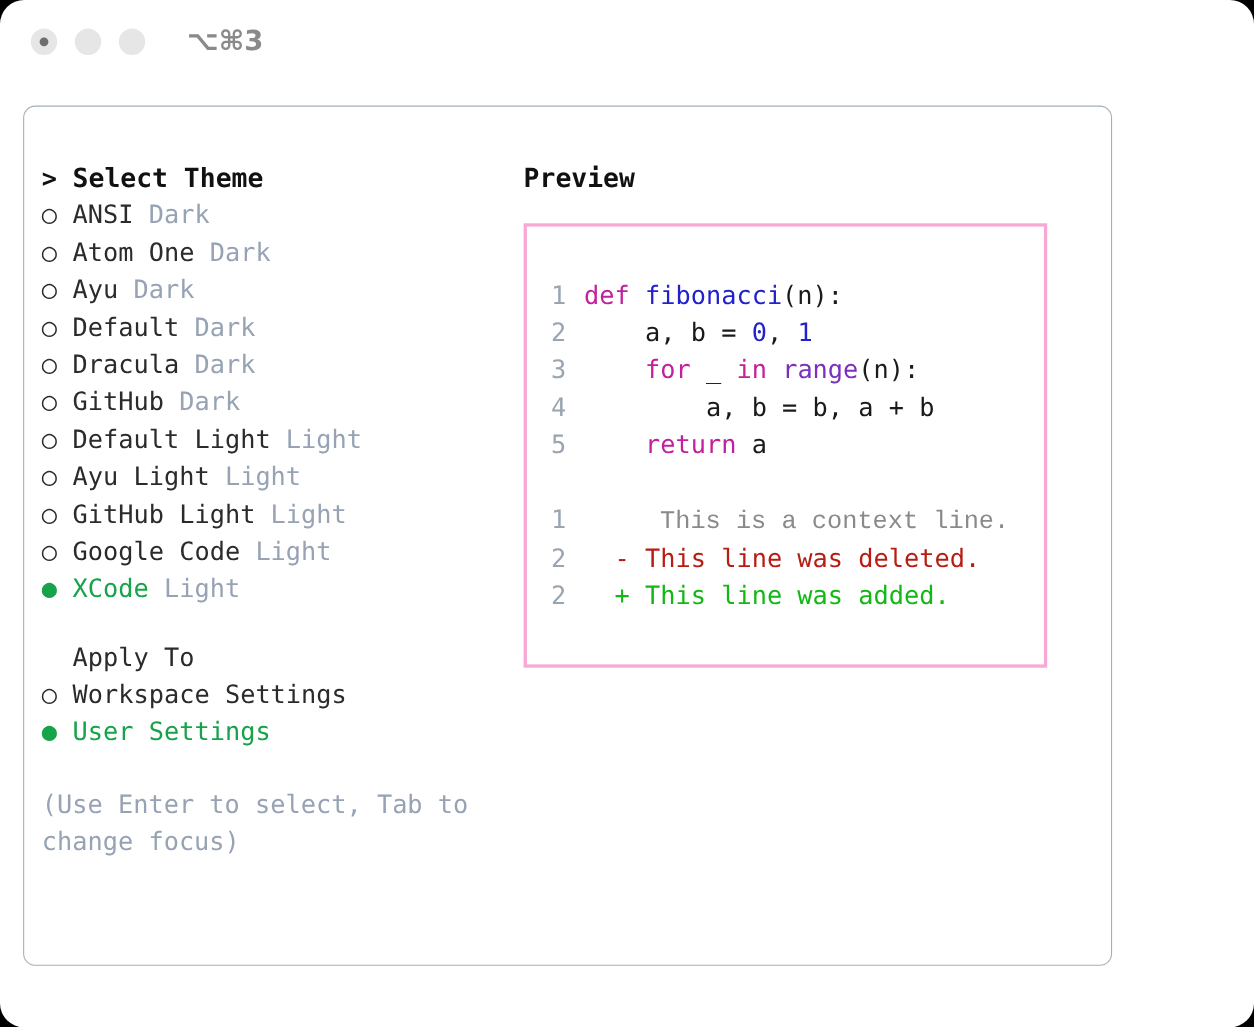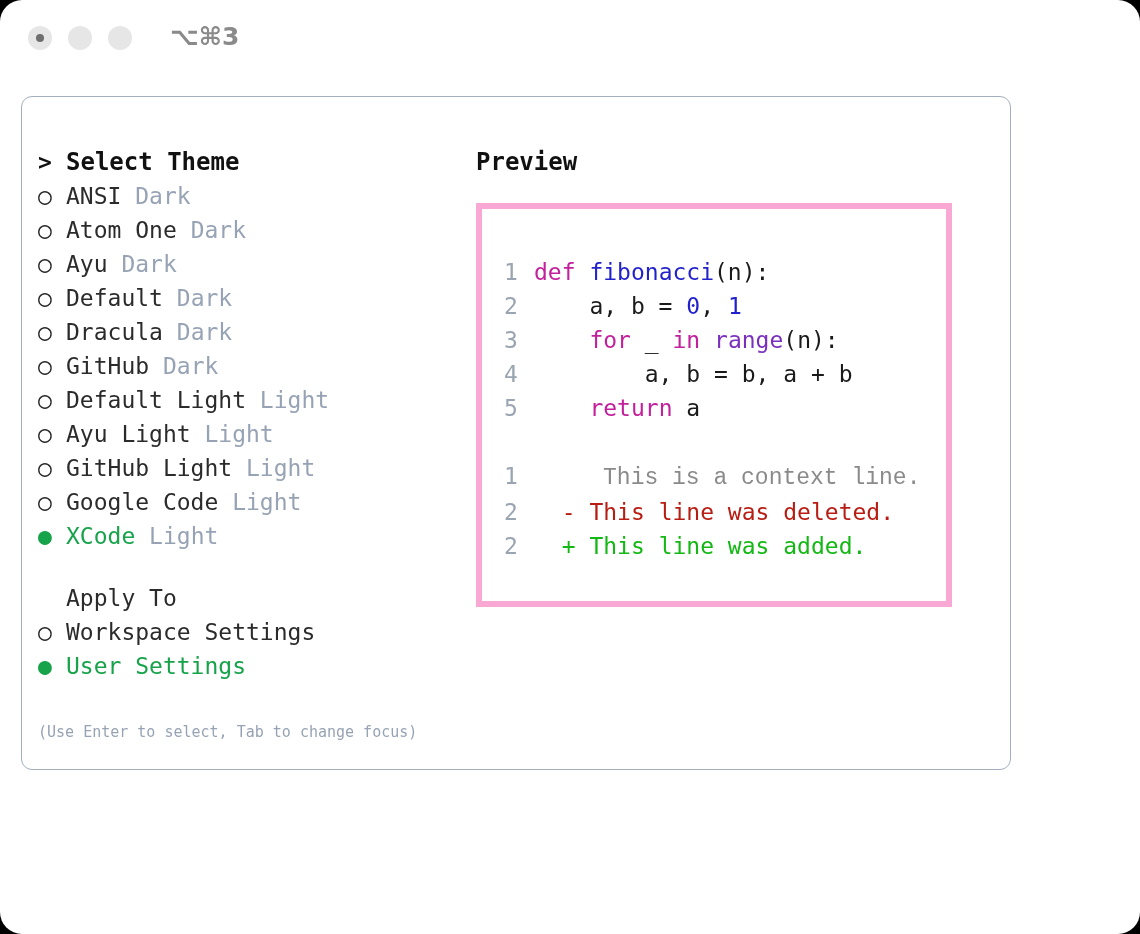--- a/index.html
+++ b/index.html
@@ -61,21 +61,21 @@
     letter-spacing: 0px;
     font-family: "DejaVu Sans", "Liberation Sans", sans-serif;
   }
 
   
   #panel {
     position: absolute;
     left: 21px;
     top: 96px;
     width: 990px;
-    height: 674px;
+    height: 782px;
     border: 1px solid #a4afbe;
     border-radius: 11px;
     background: #ffffff;
     box-sizing: border-box;
   }
 
   
   #left-col {
     position: absolute;
     left: 16px;
@@ -108,21 +108,21 @@
   .heading .marker { color: #111111; font-weight: bold; }
   .name { color: #2b2b2b; }
   .name.selected { color: #16a34a; }
   .variant { color: #97a3b4; }
   .sublabel { color: #2b2b2b; }
 
   #apply-block { margin-top: 28px; }
 
   #hint {
     margin-top: 32px;
-    font-size: 15px;
+    font-size: 23px;
     line-height: 34px;
     color: #97a3b4;
     width: 410px;
   }
 
   
   #right-col {
     position: absolute;
     left: 454px;
     top: 48px;
@@ -131,21 +131,21 @@
   #preview-title {
     font-size: 24px;
     font-weight: bold;
     color: #111111;
     line-height: 34px;
   }
   #code-panel {
     margin-top: 24px;
     width: 476px;
     height: 404px;
-    border: 6px solid #f9a8d4;
+    border: 3px solid #f9a8d4;
     background: #ffffff;
     box-sizing: border-box;
     position: relative;
   }
   #code-inner {
     position: absolute;
     left: 22px;
     top: 46px;
     right: 6px;
   }

